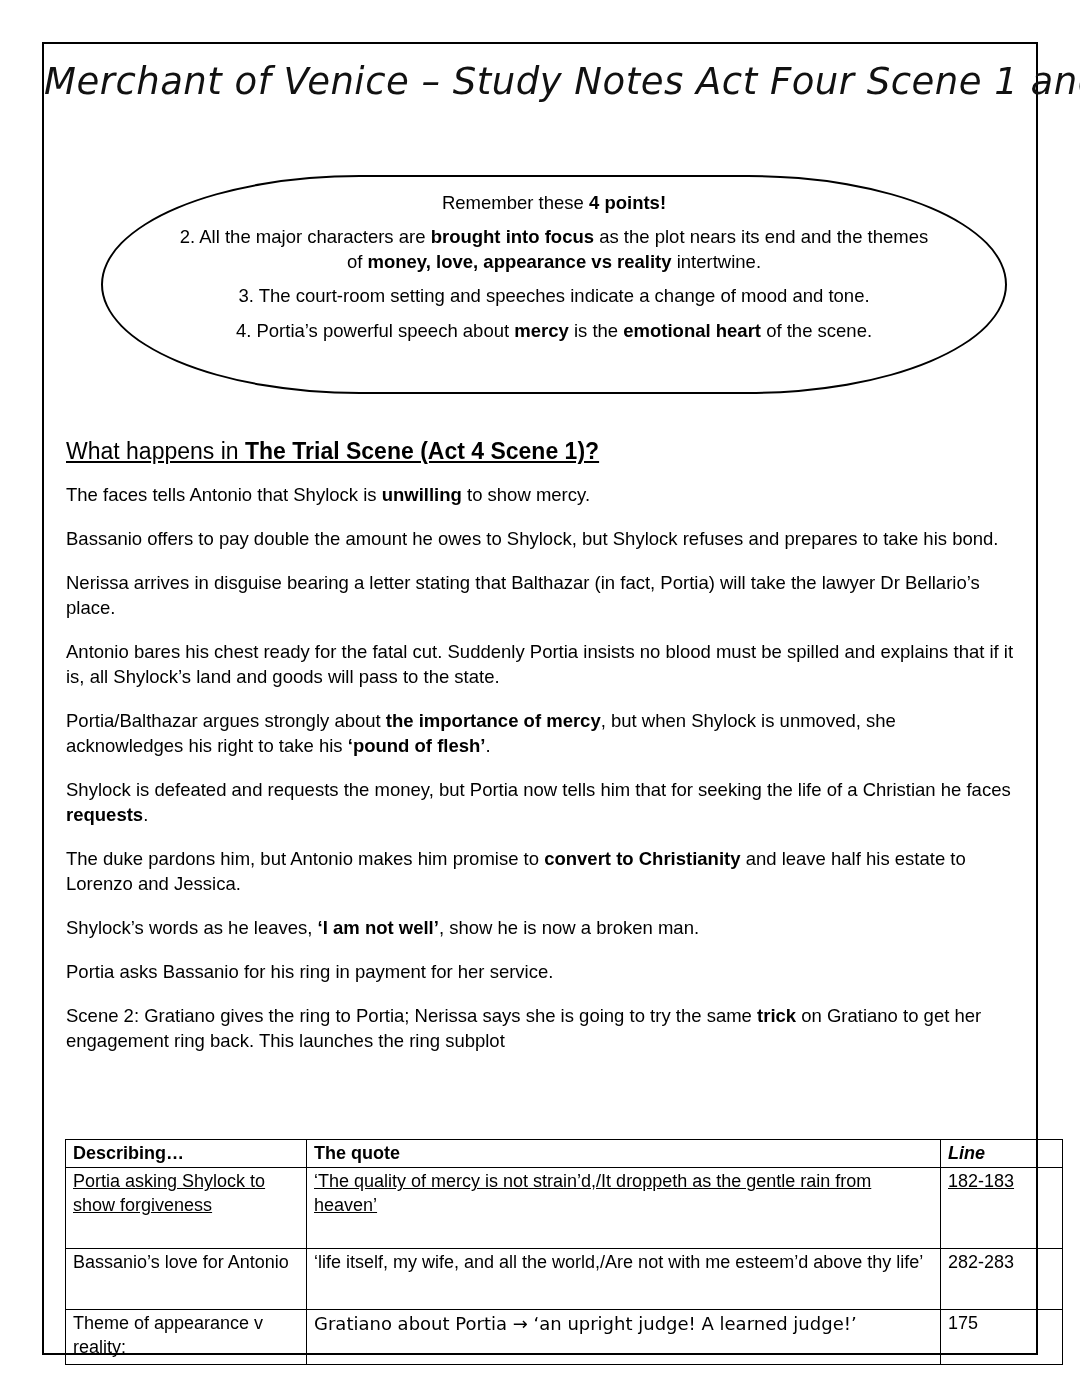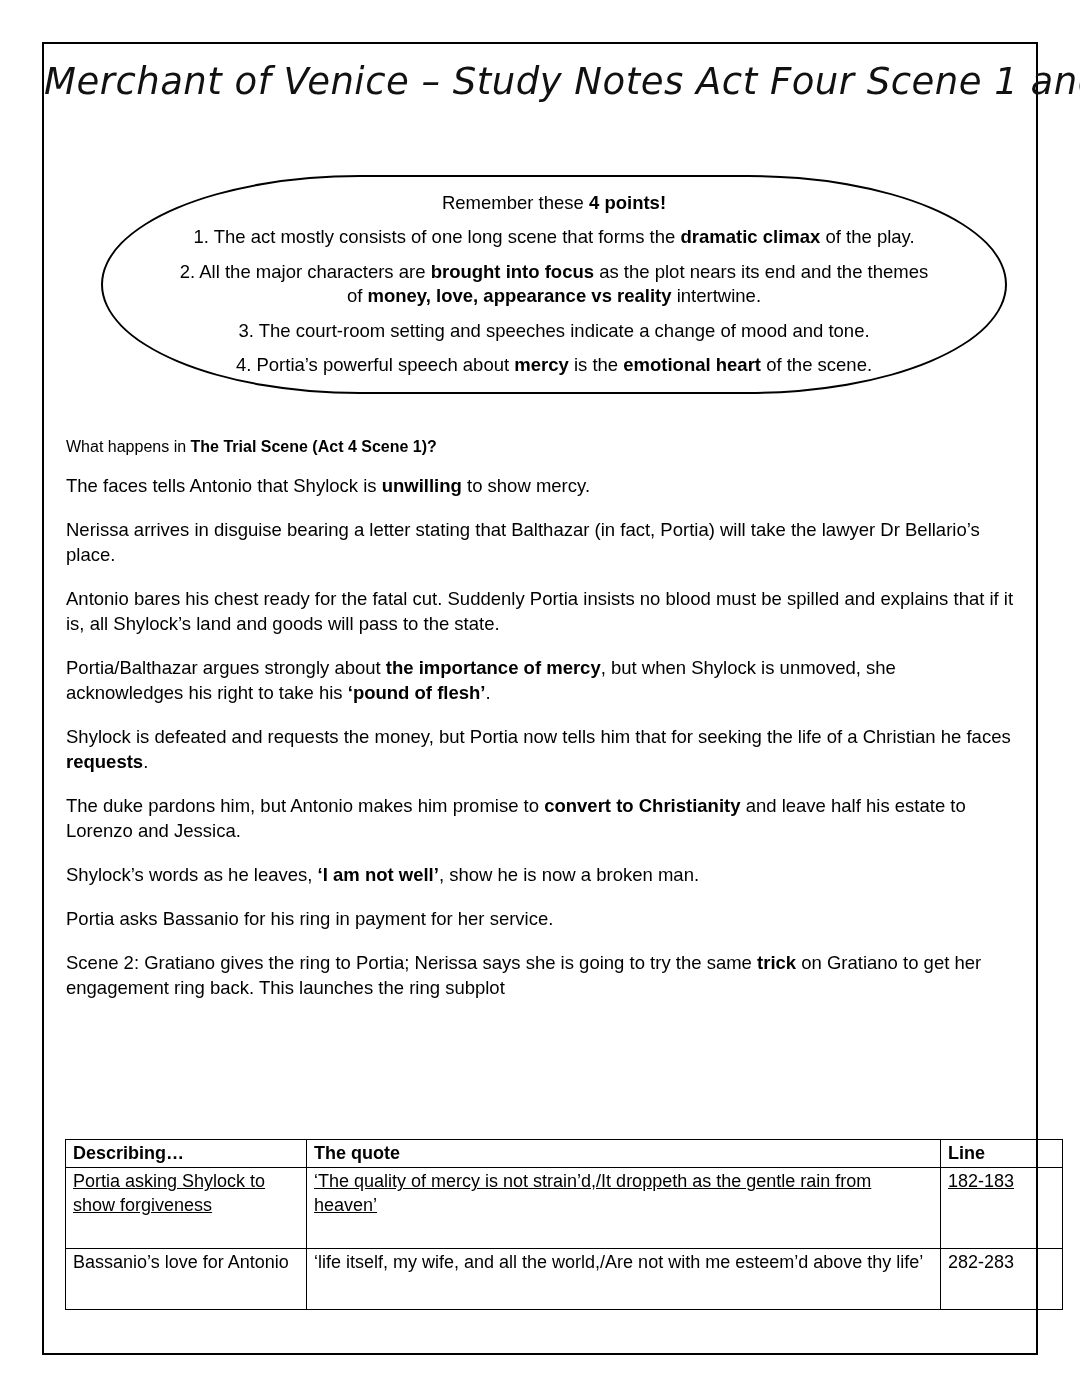--- a/index.html
+++ b/index.html
@@ -67,22 +67,23 @@
   #oval-callout .oval-line:last-child { margin-bottom: 8px; }
 
   
   #body-content {
     position: absolute;
     left: 22px;
     top: 394px;
     width: 952px;
   }
   .section-heading {
-    font-size: 16px;
+    font-size: 23px;
     margin: 0 0 18px 0;
+    text-decoration: underline;
     text-underline-offset: 2px;
   }
   .para {
     font-size: 18.5px;
     line-height: 1.35;
     margin: 0 0 19px 0;
   }
   b, strong { font-weight: bold; }
 
   
@@ -125,59 +126,57 @@
     border: 1.6px solid #000000;
     vertical-align: top;
     padding: 2px 6px 2px 7px;
     font-size: 18px;
     line-height: 1.3;
     text-align: left;
   }
   #quotes-table thead th { font-weight: bold; }
   .col-describing { width: 227px; }
   .col-quote      { width: 620px; }
-  .col-line       { width: 108px; }
+  .col-line       { width: 108px; font-style: italic; }
   .row-tall td { height: 76px; text-decoration: underline; }
   .row-mid td  { height: 56px; }
   .row-short td { height: 50px; }
   .arrow-glyph { font-family: "DejaVu Sans", sans-serif; }
 </style>
 </head>
 <body>
 
 <div id="page-frame">
 
   <div id="doc-title">Merchant of Venice – Study Notes Act Four Scene 1 and 2</div>
 
   <div id="oval-callout">
     <div class="oval-line">
       <span>Remember these </span><b>4 points!</b>
     </div>
     <div class="oval-line">
-      <span>1. The act mostly consists of one long scene that forms the </span><b>dramatic climax</b><span> of the play.</span>
-    </div>
-    <div class="oval-line">
       <span>2. All the major characters are </span><b>brought into focus</b><span> as the plot nears its end and the themes of </span><b>money, love, appearance vs reality</b><span> intertwine.</span>
     </div>
     <div class="oval-line">3. The court-room setting and speeches indicate a change of mood and tone.</div>
     <div class="oval-line">
       <span>4. Portia’s powerful speech about </span><b>mercy</b><span> is the </span><b>emotional heart</b><span> of the scene.</span>
     </div>
   </div>
 
   <div id="body-content">
 
     <div class="section-heading">
       <span>What happens in </span><b>The Trial Scene (Act 4 Scene 1)?</b>
     </div>
 
     <p class="para">
       <span>The faces tells Antonio that Shylock is </span><b>unwilling</b><span> to show mercy.</span>
     </p>
 
+    <p class="para">Bassanio offers to pay double the amount he owes to Shylock, but Shylock refuses and prepares to take his bond.</p>
 
     <p class="para">Nerissa arrives in disguise bearing a letter stating that Balthazar (in fact, Portia) will take the lawyer Dr Bellario’s place.</p>
 
     <p class="para">Antonio bares his chest ready for the fatal cut. Suddenly Portia insists no blood must be spilled and explains that if it is, all Shylock’s land and goods will pass to the state.</p>
 
     <p class="para">
       <span>Portia/Balthazar argues strongly about </span><b>the importance of mercy</b><span>, but when Shylock is unmoved, she acknowledges his right to take his </span><b>‘pound of flesh’</b><span>.</span>
     </p>
 
     <p class="para">
@@ -213,16 +212,21 @@
       <tr class="row-tall">
         <td>Portia asking Shylock to show forgiveness</td>
         <td>‘The quality of mercy is not strain’d,/It droppeth as the gentle rain from heaven’</td>
         <td>182-183</td>
       </tr>
       <tr class="row-mid">
         <td>Bassanio’s love for Antonio</td>
         <td>‘life itself, my wife, and all the world,/Are not with me esteem’d above thy life’</td>
         <td>282-283</td>
       </tr>
+      <tr class="row-short">
+        <td>Theme of appearance v reality:</td>
+        <td class="arrow-glyph">Gratiano about Portia → ‘an upright judge! A learned judge!’</td>
+        <td>175</td>
+      </tr>
     </tbody>
   </table>
 
 </div>
 
 </body></html>

